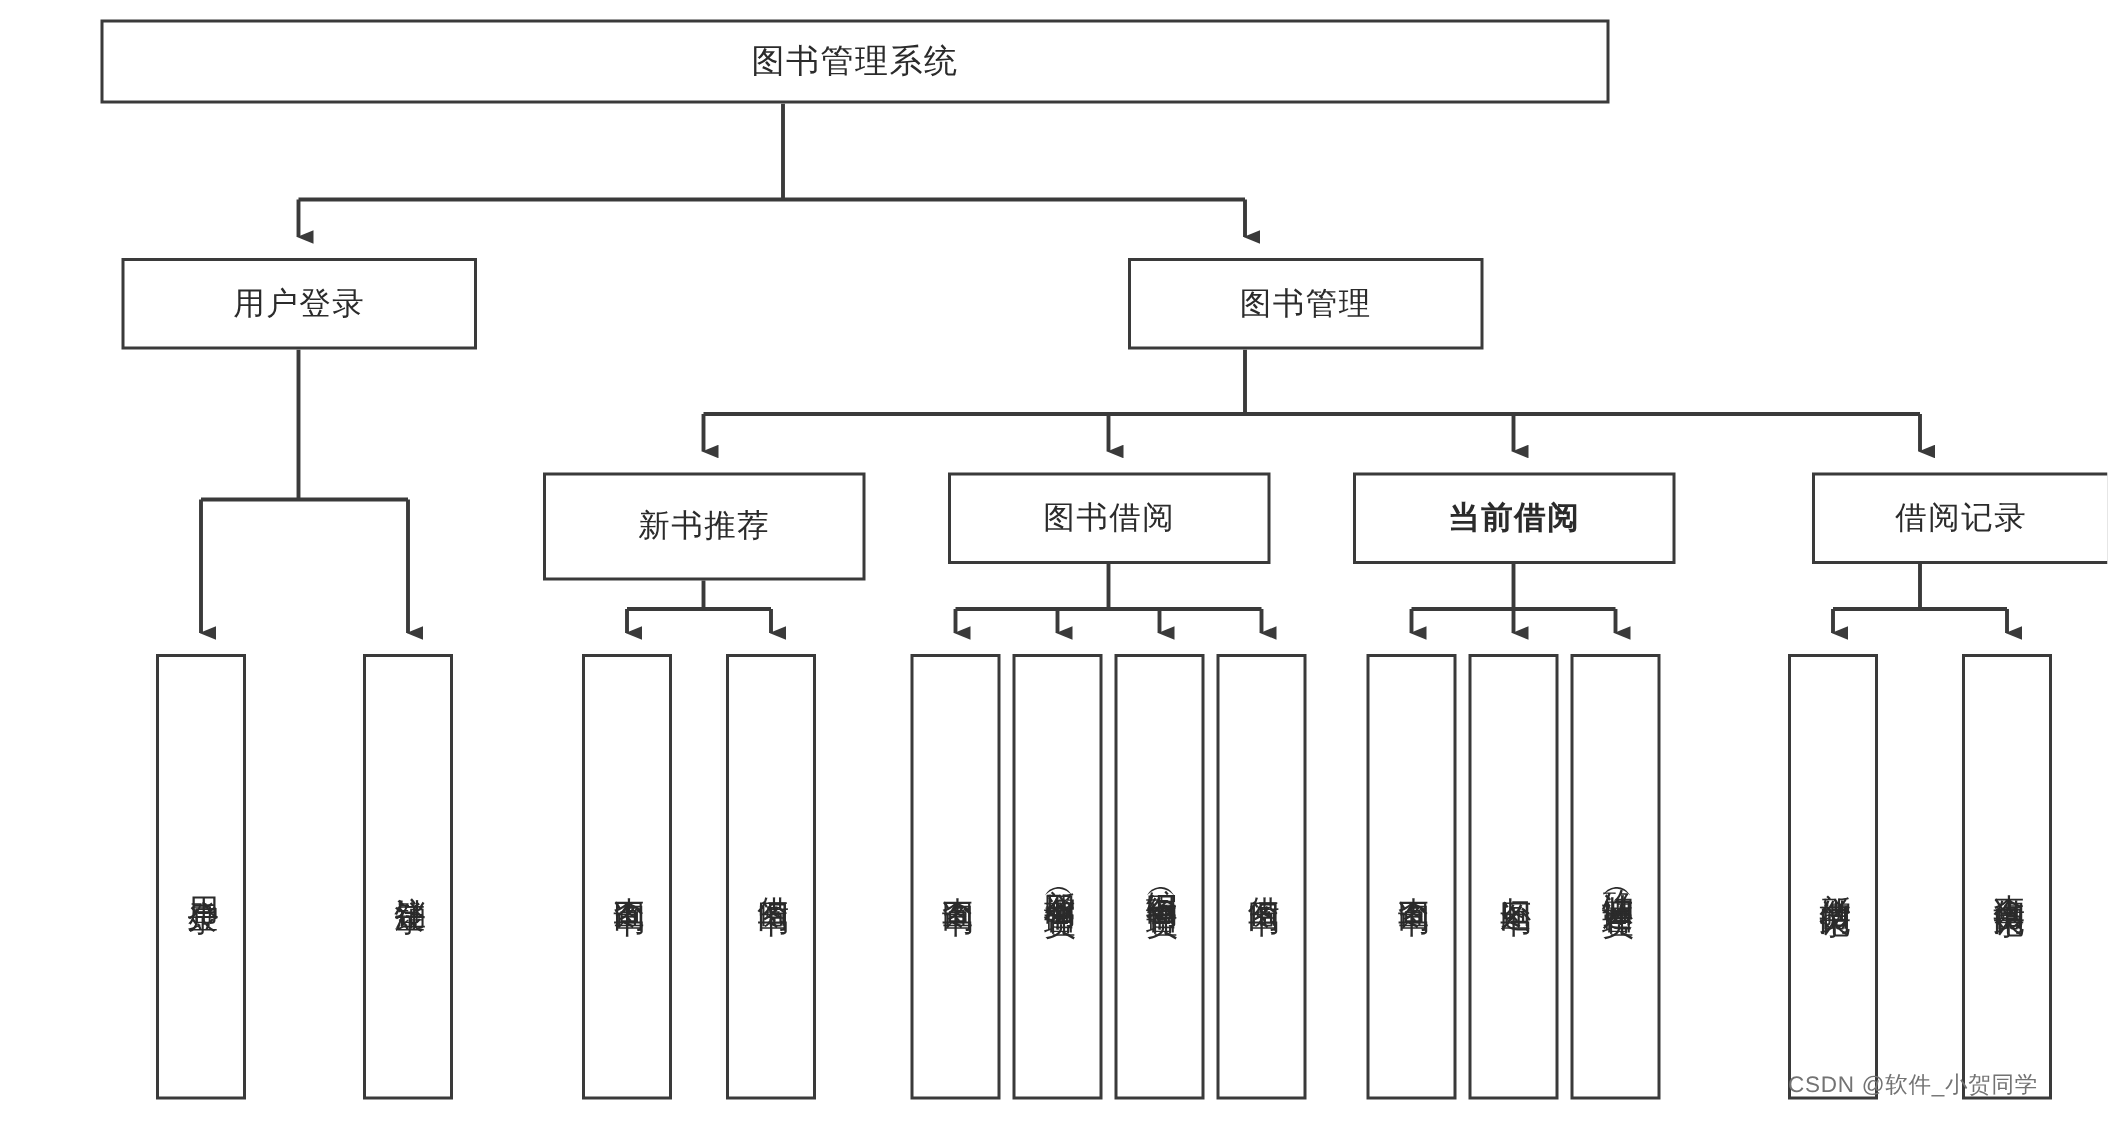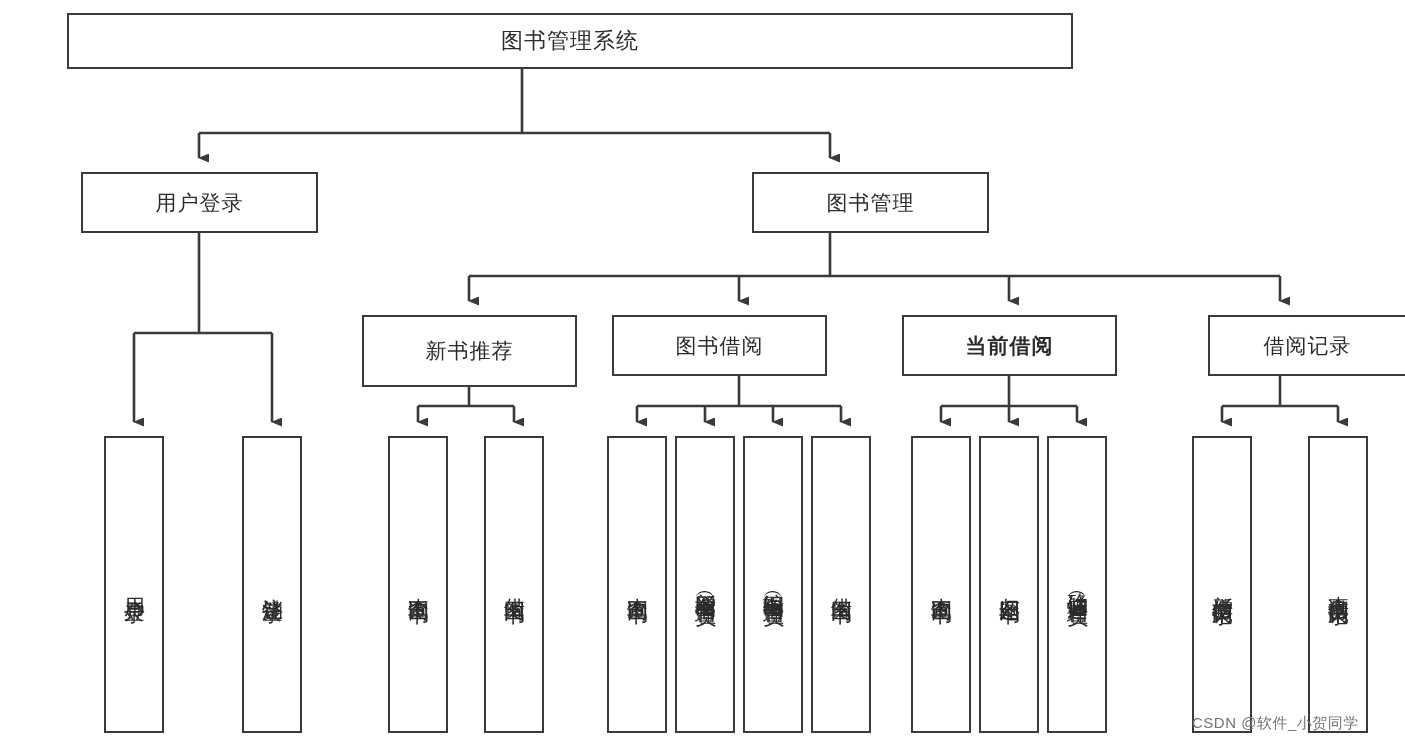--- a/index.html
+++ b/index.html
@@ -139,21 +139,21 @@
   </div>
 
   <div class="node horiz" style="left:732px; top:172px; width:237px; height:61px;margin-left:20px;">
     <span class="label">图书管理</span>
   </div>
 
   <div class="node horiz" style="left:362px; top:315px; width:215px; height:72px;">
     <span class="label">新书推荐</span>
   </div>
 
-  <div class="node horiz" style="left:612px; top:315px; width:215px; height:61px;">
+  <div class="node horiz" style="left:632px; top:315px; width:215px; height:61px;">
     <span class="label">图书借阅</span>
   </div>
 
   <div class="node horiz" style="left:902px; top:315px; width:215px; height:61px;font-weight:bold;">
     <span class="label">当前借阅</span>
   </div>
 
   <div class="node horiz" style="left:1208px; top:315px; width:199px; height:61px;">
     <span class="label">借阅记录</span>
   </div>

